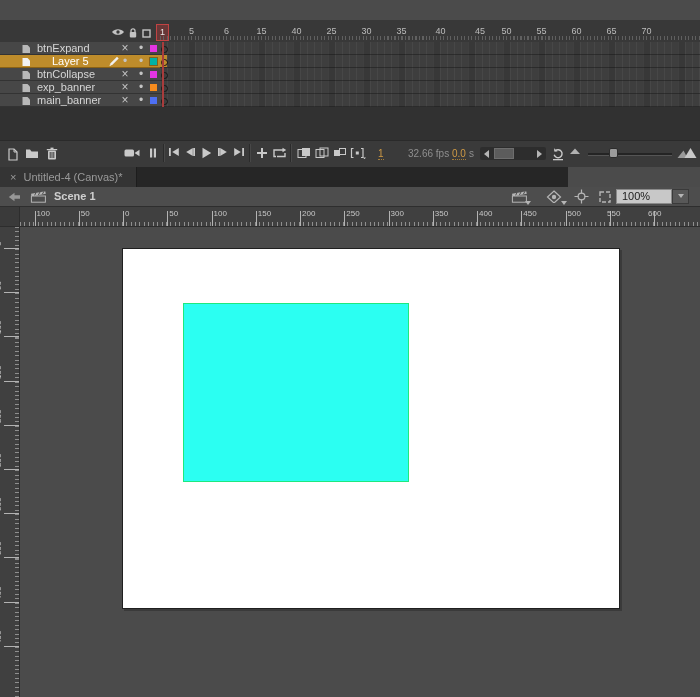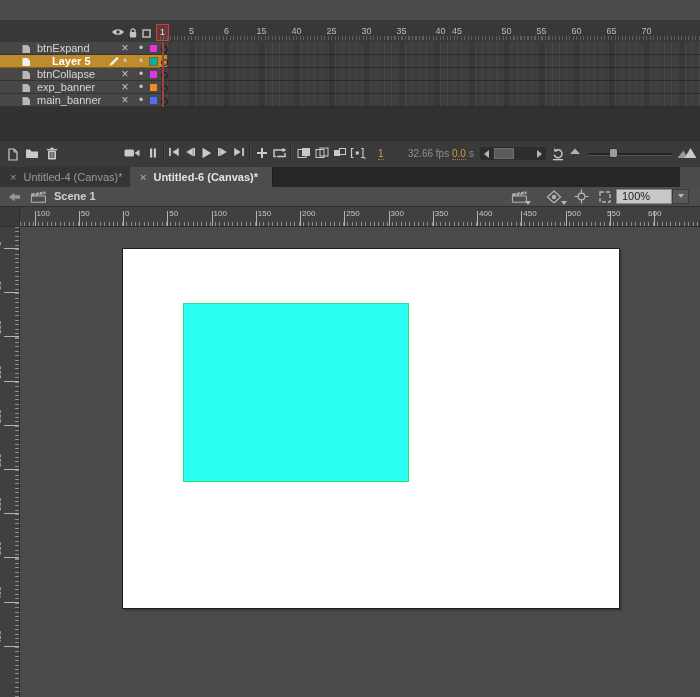--- a/index.html
+++ b/index.html
@@ -43,21 +43,21 @@
   .tb-sep{top:3px;width:1px;height:18px;background:#2b2b2b;border-right:1px solid #484848;}
   .status{top:7px;font-size:10px;color:#8f8f8f;white-space:nowrap;}
   .hotval{color:#cf9a45;border-bottom:1px dotted #a57d38;}
   #tl-scrollbar{left:480px;top:6px;width:66px;height:13px;background:#2d2d2d;border-radius:2px;}
   .sb-arrow{top:3px;width:0;height:0;border-style:solid;}
   #sb-thumb{left:14px;top:1px;width:20px;height:11px;background:#5c5c5c;border:1px solid #6e6e6e;box-sizing:border-box;}
   #zoom-slider-track{left:588px;top:12px;width:84px;height:2px;background:#242424;border-bottom:1px solid #555;}
   #zoom-slider-thumb{left:609px;top:7px;width:9px;height:10px;background:#9b9b9b;border:1px solid #2c2c2c;border-radius:2px;box-sizing:border-box;}
 
   
-  #doc-tabbar{left:0;top:167px;width:680px;height:20px;background:#262626;text-decoration:underline;}
+  #doc-tabbar{left:0;top:167px;width:568px;height:20px;background:#262626;text-decoration:underline;}
   .dtab{top:0;height:20px;background:#343434;border-right:1px solid #1d1d1d;color:#9a9a9a;font-size:11px;line-height:20px;}
   .dtab.active{background:#4d4d4d;color:#e4e4e4;font-weight:bold;}
   .dtab .close{font-size:11px;margin:0 7px 0 10px;color:#9a9a9a;}
   .dtab .dlabel{margin-right:14px;}
 
   
   #edit-bar{left:0;top:187px;width:700px;height:20px;background:#4d4d4d;border-bottom:1px solid #2e2e2e;box-sizing:border-box;}
   #scene-label{left:54px;top:3px;font-size:11px;color:#cfcfcf;font-weight:bold;}
   .eb-ico{top:3px;}
   .dd-arrow{width:0;height:0;border-left:3px solid transparent;border-right:3px solid transparent;border-top:4px solid #b5b5b5;}
@@ -110,21 +110,21 @@
       </span>
       <div class="abs" id="frame-numbers">
           <div class="abs fnum" style="left: 182.5px;">5</div>
           <div class="abs fnum" style="left: 217.5px;">6</div>
           <div class="abs fnum" style="left: 252.5px;">15</div>
           <div class="abs fnum" style="left: 287.5px;">40</div>
           <div class="abs fnum" style="left: 322.5px;">25</div>
           <div class="abs fnum" style="left: 357.5px;">30</div>
           <div class="abs fnum" style="left: 392.5px;">35</div>
           <div class="abs fnum" style="left: 427.5px; text-align: right;">40</div>
-          <div class="abs fnum" style="left: 448px;">45</div>
+          <div class="abs fnum" style="left: 471px;">45</div>
           <div class="abs fnum" style="left: 497.5px;">50</div>
           <div class="abs fnum" style="left: 532.5px;">55</div>
           <div class="abs fnum" style="left: 567.5px;">60</div>
           <div class="abs fnum" style="left: 602.5px;">65</div>
           <div class="abs fnum" style="left: 637.5px;">70</div>
         </div>
       <div class="abs" id="playhead-head">1</div>
     </div>
     <div class="abs" id="tick-strip"></div>
 
@@ -139,21 +139,21 @@
           <div class="abs mark" style="left: 118px; width: 14px; font-size: 12px;">×</div>
           <div class="abs mark" style="left: 135px; width: 12px; font-size: 12px;">•</div>
           <div class="abs swatch" style="left: 150px; background: rgb(228, 53, 228);"></div>
         </div>
         <div class="abs lrow" style="top: 13px; background: rgb(190, 140, 43); border-bottom-color: rgb(138, 97, 20);">
           <div class="abs" style="left: 21px; top: 2px;">
             <svg width="10" height="10">
               <path d="M1.5 1h5L9 3.5V9H1.5z" fill="#f2f2f2"></path>
             </svg>
           </div>
-          <div class="abs lname" style="color: rgb(255, 255, 255); font-weight: bold; padding-left: 15px;">Layer 5</div>
+          <div class="abs lname" style="color: rgb(255, 255, 255); font-weight: normal; padding-left: 15px;">Layer 5</div>
           <div class="abs" style="left: 108px; top: 0px;">
             <svg width="12" height="12">
               <path d="M2 10.5l2.2-.5L10.7 3.5 9 1.8 2.5 8.3z" fill="#efefef"></path>
               <path d="M1.5 11l.4-1.6 1.2 1.2z" fill="#efefef"></path>
             </svg>
           </div>
           <div class="abs mark" style="left: 118px; width: 14px; font-size: 12px;">•</div>
           <div class="abs mark" style="left: 135px; width: 12px; font-size: 12px;">•</div>
           <div class="abs swatch" style="left: 150px; background: rgb(0, 178, 165); outline: rgba(0, 0, 0, 0.3) solid 1px;"></div>
         </div>
@@ -343,21 +343,20 @@
           <svg width="21" height="12">
             <path d="M0.5 11 L6.5 3.5 10.5 11z" fill="#9a9a9a"></path>
             <path d="M7.5 11 L13.5 1 19.5 11z" fill="#c9c9c9"></path>
           </svg>
         </div>
       </div>
   </div>
 
   <div class="abs" id="doc-tabbar">
       <div class="abs dtab" style="left: 0px; min-width: 130px;"><span class="close">×</span><span class="dlabel">Untitled-4 (Canvas)*</span></div>
-      <div class="abs dtab active" style="left: 130px; min-width: 127px;"><span class="close">×</span><span class="dlabel">Untitled-6 (Canvas)*</span></div>
     </div>
 
   <div class="abs" id="edit-bar">
     <span class="abs eb-ico" style="left:8px;top:5px;">
       <svg width="12" height="10">
           <path d="M12 3.2H6.5V0.8L0.8 5l5.7 4.2V6.8H12z" fill="#979797"></path>
         </svg>
     </span>
     <span class="abs eb-ico" style="left:30px;top:3px;">
       <svg width="17" height="13">

